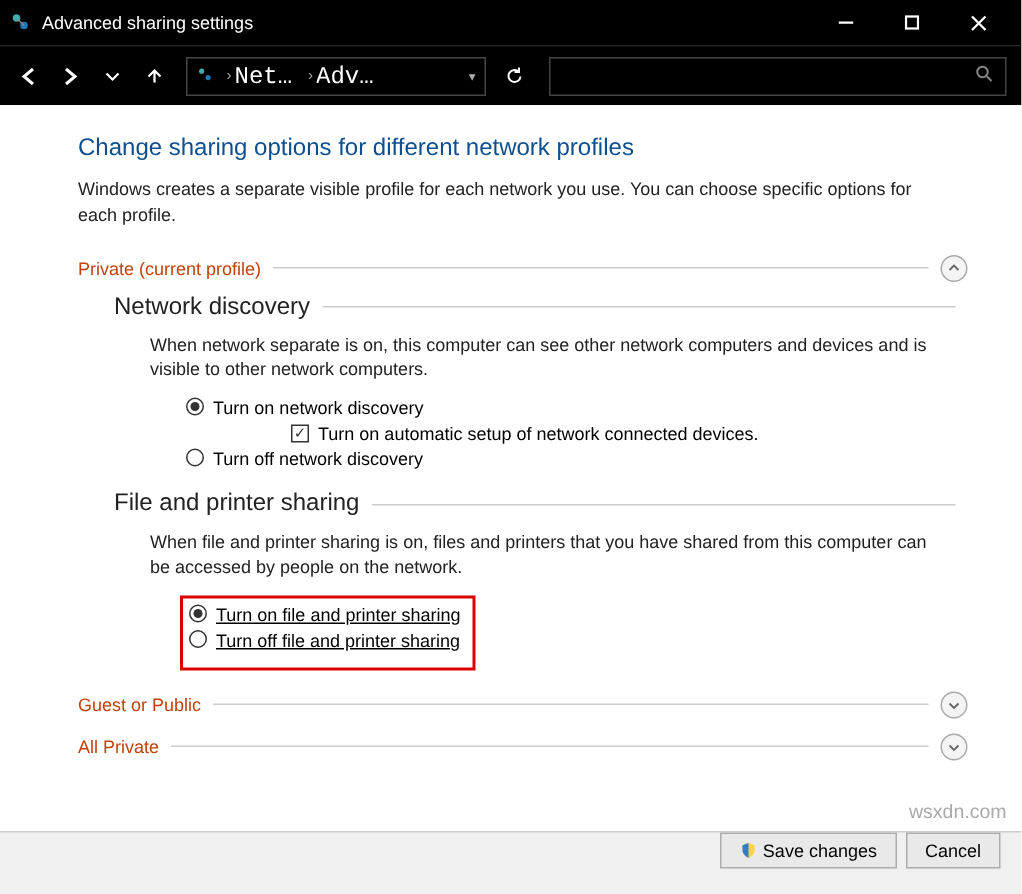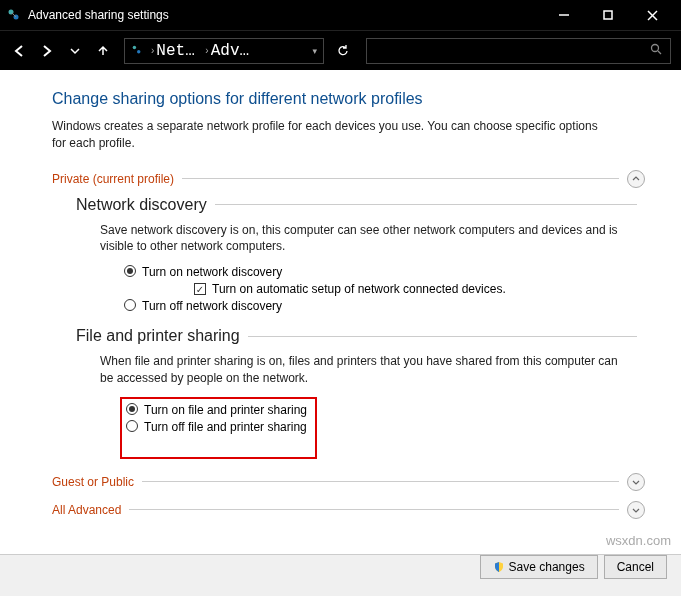--- a/index.html
+++ b/index.html
@@ -38,21 +38,21 @@
     .subsection-desc { font-size: 12px; color: #222; line-height: 1.4; margin-left: 24px; margin-bottom: 10px; max-width: 520px; }
     
     .radio-group { margin-left: 48px; }
     .radio-row { display: flex; margin-bottom: 3px; font-size: 12px; cursor: pointer; }
     .radio { width: 12px; height: 12px; border: 1px solid #333; border-radius: 50%; margin-right: 6px; display: flex; align-items: center; justify-content: center; flex-shrink: 0; }
     .radio.checked::after { content: ''; width: 6px; height: 6px; background: #333; border-radius: 50%; }
     
     .checkbox-row { display: flex; align-items: center; margin-left: 70px; margin-bottom: 3px; font-size: 12px; cursor: pointer; }
     .checkbox { width: 12px; height: 12px; border: 1px solid #333; margin-right: 6px; display: flex; align-items: center; justify-content: center; flex-shrink: 0; font-size: 10px; color: #333; }
     
-    .highlight-box { border: 2px solid #d00; padding: 4px 8px 20px 4px; display: inline-block; margin-left: 44px; }
+    .highlight-box { border: 2px solid #d00; padding: 4px 8px 8px 4px; display: inline-block; margin-left: 44px; text-decoration: underline; }
     .highlight-box .radio-row { margin-left: 0; }
     
     .footer { position: absolute; bottom: 0; left: 0; right: 0; height: 42px; background: #f0f0f0; border-top: 1px solid #ccc; display: flex; align-items: flex-start; justify-content: flex-end; padding: 0 14px; gap: 6px; }
     .btn { background: #e9e9e9; border: 1px solid #adadad; padding: 4px 12px; font-size: 12px; cursor: pointer; display: flex; align-items: center; gap: 4px; }
     .shield-icon { width: 12px; height: 12px; }
     
     .watermark { position: absolute; bottom: 48px; right: 10px; font-size: 13px; color: #aaa; }
   </style>
 </head>
 <body>
@@ -130,38 +130,38 @@
   <div class="search-box">
     <span class="search-icon"><svg width="12" height="12">
           <circle cx="5" cy="5" r="3.5" fill="none" stroke="#888" stroke-width="1.3"></circle>
           <line x1="8" y1="8" x2="11" y2="11" stroke="#888" stroke-width="1.3"></line>
         </svg></span>
   </div>
 </div>
 
 <div class="content">
   <div class="page-title">Change sharing options for different network profiles</div>
-  <div class="page-desc">Windows creates a separate network profile for each devices you use. You can choose specific options for each profile.</div>
+  <div class="page-desc">Windows creates a separate visible profile for each network you use. You can choose specific options for each profile.</div>
 
   <div class="section-header">
     <span class="section-label">Private (current profile)</span>
     <div class="section-line"></div>
     <div class="expand-btn">
         <svg width="8" height="8">
           <path d="M1 5 L4 2 L7 5" fill="none" stroke="#666" stroke-width="1.2"></path>
         </svg>
       </div>
   </div>
 
   <div class="subsection">
     <div class="subsection-header">
       <span class="subsection-label">Network discovery</span>
       <div class="section-line"></div>
     </div>
-    <div class="subsection-desc">Save network discovery is on, this computer can see other network computers and devices and is visible to other network computers.</div>
+    <div class="subsection-desc">When network separate is on, this computer can see other network computers and devices and is visible to other network computers.</div>
     <div class="radio-group">
       <div class="radio-row">
         <span class="radio checked"></span>
         <span>Turn on network discovery</span>
       </div>
       <div class="checkbox-row">
         <span class="checkbox">✓</span>
         <span>Turn on automatic setup of network connected devices.</span>
       </div>
       <div class="radio-row">
@@ -193,21 +193,21 @@
     <span class="section-label">Guest or Public</span>
     <div class="section-line"></div>
     <div class="expand-btn">
         <svg width="8" height="8">
           <path d="M1 3 L4 6 L7 3" fill="none" stroke="#666" stroke-width="1.2"></path>
         </svg>
       </div>
   </div>
 
   <div class="section-header">
-    <span class="section-label">All Advanced</span>
+    <span class="section-label">All Private</span>
     <div class="section-line"></div>
     <div class="expand-btn">
         <svg width="8" height="8">
           <path d="M1 3 L4 6 L7 3" fill="none" stroke="#666" stroke-width="1.2"></path>
         </svg>
       </div>
   </div>
 </div>
 
 <div class="watermark">wsxdn.com</div>

